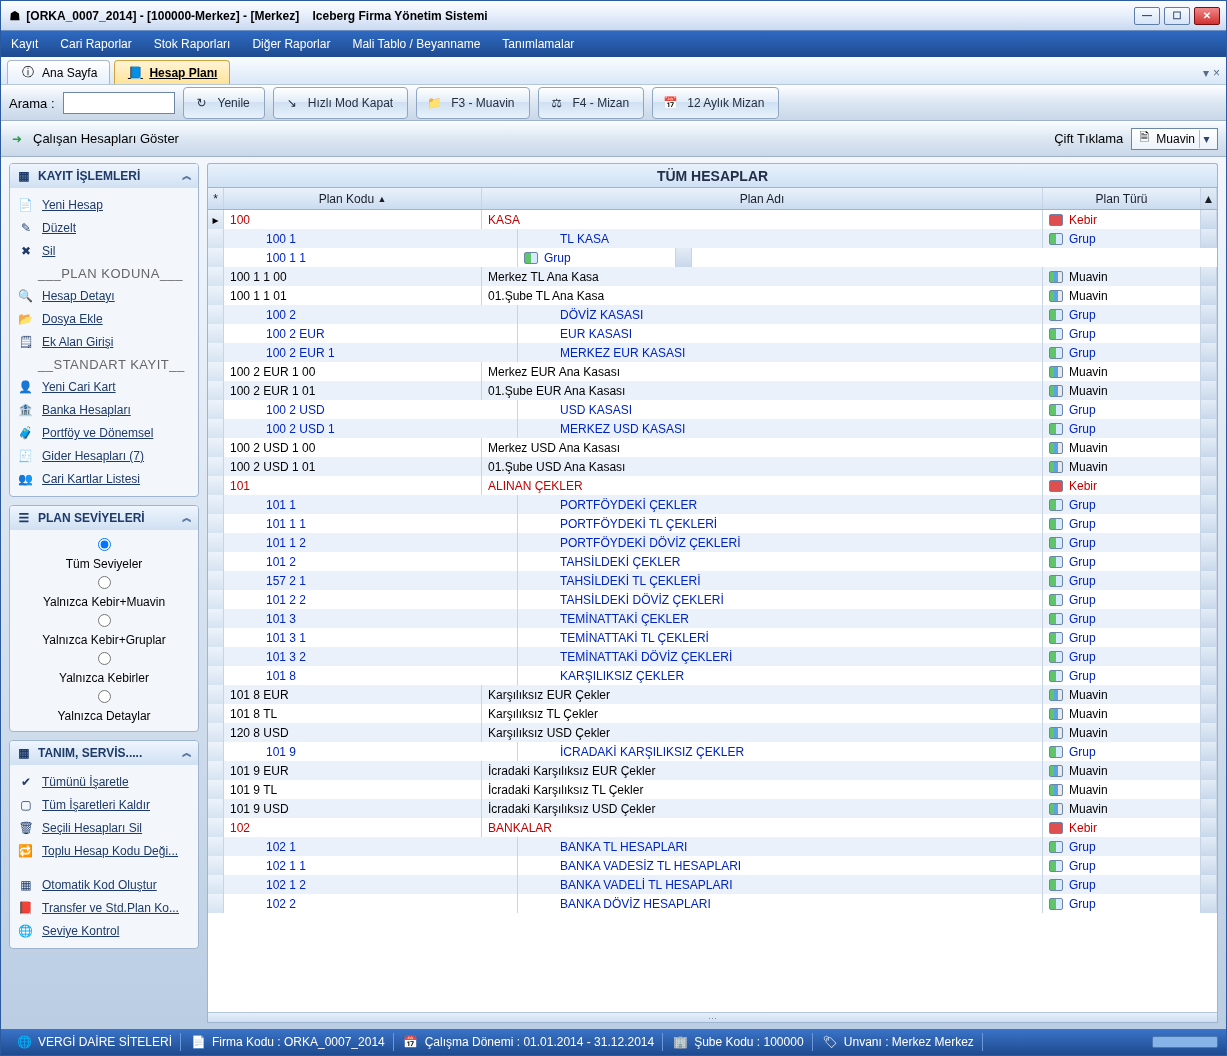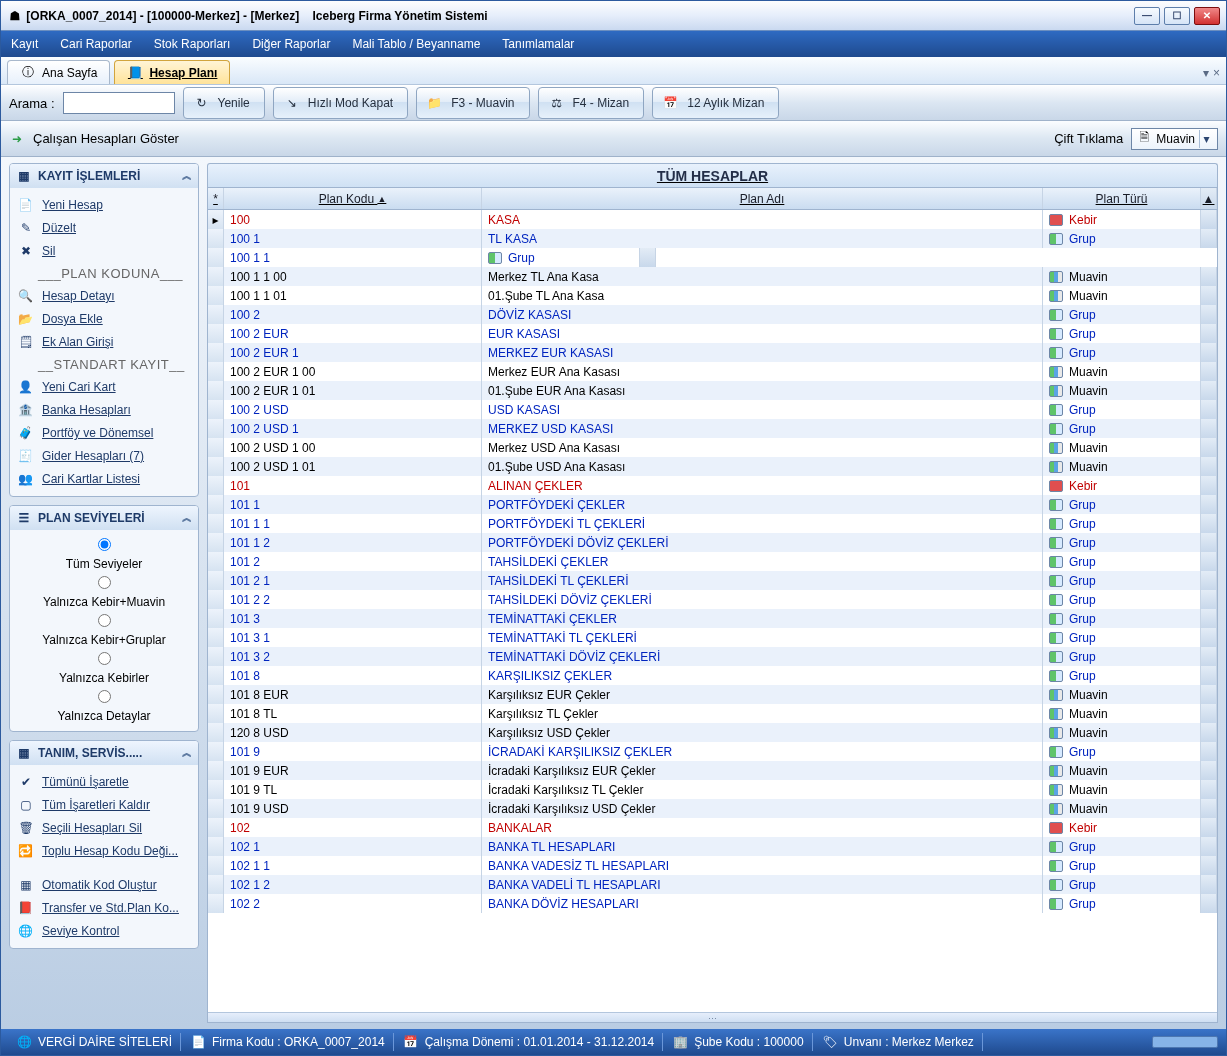--- a/index.html
+++ b/index.html
@@ -32,42 +32,42 @@
   .panel { background:#f3f7fc; border:1px solid #9fb4cf; border-radius:4px; overflow:hidden;}
   .panel .phdr { height:24px; background:linear-gradient(#eef5fe,#d0e0f2); display:flex; align-items:center; padding:0 6px; font-weight:bold; color:#1e3a68; gap:6px; font-size:12px;}
   .panel .phdr .chev { margin-left:auto; color:#5e7aa1; font-size:10px;}
   .panel .pbody { padding:6px 4px; display:flex; flex-direction:column; gap:1px;}
   .side-item { display:flex; align-items:center; gap:8px; padding:3px 4px; color:#1e3a68; cursor:pointer; border-radius:2px; }
   .side-item span.txt { text-decoration:underline; color:#1e3a68;}
   .side-sep { padding:3px 4px 3px 24px; color:#666; font-size:13px; letter-spacing:.5px;}
   .radio-row { display:flex; align-items:center; gap:6px; padding:2px 4px; color:#000; font-size:12px;flex-direction:column; }
   .radio-row input { margin:0;}
   
-  .gridwrap { flex:1; display:flex; flex-direction:column; padding:6px 8px 6px 2px;text-decoration:underline;}
+  .gridwrap { flex:1; display:flex; flex-direction:column; padding:6px 8px 6px 2px;}
   .gridtitle { height:24px; background:linear-gradient(#e8f1fc,#cfe1f4); border:1px solid #9fb4cf; border-bottom:none; display:flex; align-items:center; justify-content:center; font-weight:bold; color:#232e48; font-size:14px; border-radius:3px 3px 0 0;}
   .grid { flex:1; border:1px solid #9fb4cf; background:#fff; display:flex; flex-direction:column; overflow:hidden;}
   .ghdr { display:flex; height:22px; background:linear-gradient(#eaf2fb,#cadcf0); border-bottom:1px solid #9fb4cf; color:#1a1d28;}
   .ghdr .cell, .row .cell { border-right:1px solid #c6d4e5; padding:0 6px; display:flex; align-items:center; overflow:hidden; white-space:nowrap;}
   .c-sel{width:16px; padding:0 !important; justify-content:center;}
   .c-code{width:258px;}
   .c-name{flex:1;}
   .c-type{width:158px;}
   .c-scroll{width:16px; border-right:none; background:linear-gradient(#e3ecf6,#c8d8eb);}
   .ghdr .cell { justify-content:center; font-size:12px;}
   .gbody { flex:1; overflow:hidden; position:relative;}
   .rows { position:absolute; inset:0; overflow:hidden;}
   .row { display:flex; height:19px; font-size:12px;}
   .row:nth-child(even){ background:#eaf1fb;}
   .row .c-sel { border-right:1px solid #c6d4e5; background:linear-gradient(#edf3fb,#d6e3f1);}
   .row .c-type { display:flex; gap:6px; align-items:center;}
   .kind-kebir { color:#c00000;}
   .kind-grup  { color:#0024bf;}
   .kind-muavin{ color:#000;}
   .name-kebir { color:#c00000;}
-  .name-grup  { color:#0024bf;}
+  .name-grup  { color:#0024bf;margin-left:36px;}
   .name-muavin{ color:#000;}
   .typ-ico { width:14px; height:12px; border:1px solid #6d86a7; border-radius:2px;}
   .typ-ico.k { background:#e04f4f;}
   .typ-ico.g { background:linear-gradient(90deg,#5fc46a 50%,#d7eaff 50%);}
   .typ-ico.m { background:linear-gradient(90deg,#5fc46a 33%,#5aa4e4 33% 66%,#e9e9e9 66%);}
   .gfoot { height:10px; background:linear-gradient(#e6eefb,#cfdff2); border-top:1px solid #b3c6dd; font-size:9px; color:#6c7f9a; text-align:center;}
   
   .statusbar { height:26px; background:linear-gradient(#3a74c9,#1f4a8e); display:flex; align-items:center; padding:0 8px; gap:2px; color:#fff; font-size:11px;}
   .statusbar .seg { display:flex; align-items:center; gap:6px; padding:0 8px; height:18px; border-right:1px solid #6b97d9;}
   .statusbar .spacer { flex:1;}
@@ -480,21 +480,21 @@
                 <div class="cell c-code name-grup">101 2</div>
                 <div class="cell c-name name-grup">TAHSİLDEKİ  ÇEKLER</div>
                 <div class="cell c-type">
                   <span class="typ-ico g"></span>
                   <span class="kind-grup">Grup</span>
                 </div>
                 <div class="cell c-scroll"></div>
               </div>
               <div class="row">
                 <div class="cell c-sel"></div>
-                <div class="cell c-code name-grup">101 2 1</div>
+                <div class="cell c-code name-grup">157 2 1</div>
                 <div class="cell c-name name-grup">TAHSİLDEKİ  TL ÇEKLERİ</div>
                 <div class="cell c-type">
                   <span class="typ-ico g"></span>
                   <span class="kind-grup">Grup</span>
                 </div>
                 <div class="cell c-scroll"></div>
               </div>
               <div class="row">
                 <div class="cell c-sel"></div>
                 <div class="cell c-code name-grup">101 2 2</div>

